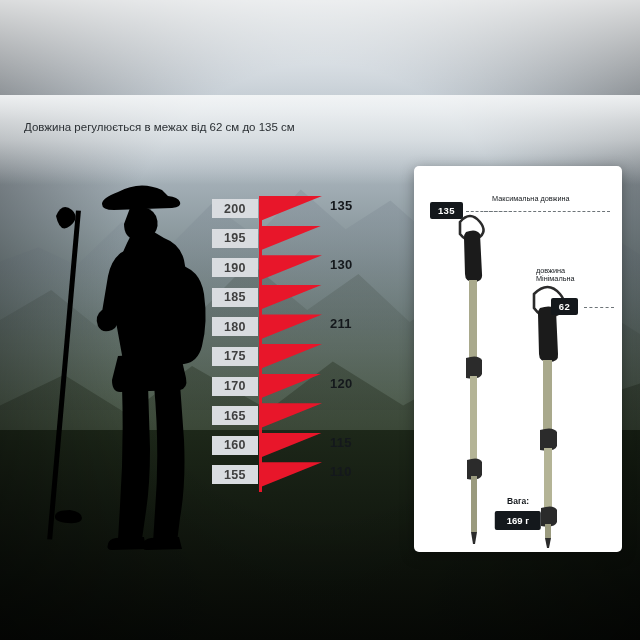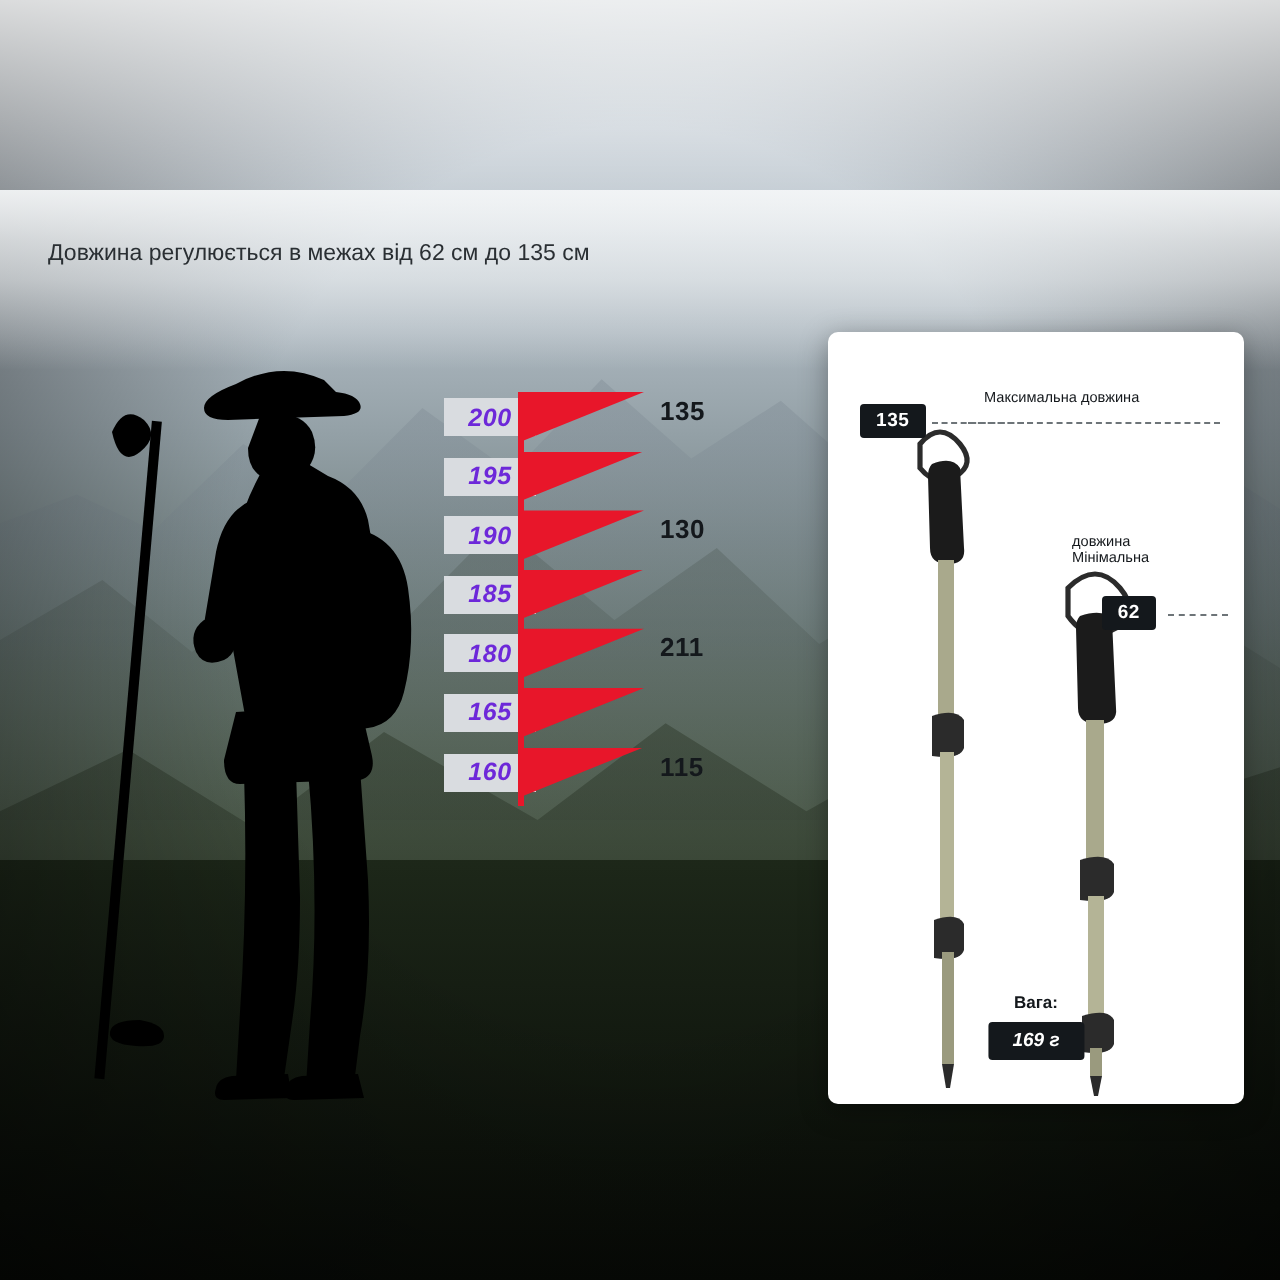--- a/index.html
+++ b/index.html
@@ -128,32 +128,31 @@
     top: 196px;
     z-index: 30;
     width: 190px;
   }
   .scale-row {
     position: relative;
     height: 29.6px;
   }
   .hbox {
     position: absolute;
-    left: 10px; top: 3px;
+    left: 0; top: 3px;
     width: 46px;
     height: 19px;
     background: #d9dce0;
-    color: #6d28d9;
+    color: #404040;
     font-size: 12.5px;
     font-weight: bold;
     display: flex;
     align-items: center;
     justify-content: center;
     letter-spacing: 0.3px;
-    font-style: italic;
   }
   .flag {
     position: absolute;
     left: 48px;
     top: 0px;
     width: 62px;
     height: 25px;
     background: #e8162a;
     clip-path: polygon(0 0, 100% 0, 0 100%);
   }
@@ -223,21 +222,20 @@
     position: absolute;
     left: 50%;
     transform: translateX(-50%);
     bottom: 22px;
     background: #14181c;
     color: #fff;
     font-size: 9.5px;
     font-weight: bold;
     padding: 4px 12px;
     border-radius: 2px;
-    font-style: italic;
   }
 </style>
 </head>
 <body>
 
 <div class="canvas">
 
   <div class="photo">
     <div class="ridge r1"></div>
     <div class="ridge r2"></div>
@@ -310,30 +308,48 @@
       <div class="flag"></div>
       <div class="plabel"></div>
     </div>
     <div class="scale-row">
       <div class="hbox">180</div>
       <div class="flagpole"></div>
       <div class="flag"></div>
       <div class="plabel">211</div>
     </div>
     <div class="scale-row">
+      <div class="hbox">175</div>
+      <div class="flagpole"></div>
+      <div class="flag"></div>
+      <div class="plabel"></div>
+    </div>
+    <div class="scale-row">
+      <div class="hbox">170</div>
+      <div class="flagpole"></div>
+      <div class="flag"></div>
+      <div class="plabel">120</div>
+    </div>
+    <div class="scale-row">
       <div class="hbox">165</div>
       <div class="flagpole"></div>
       <div class="flag"></div>
       <div class="plabel"></div>
     </div>
     <div class="scale-row">
       <div class="hbox">160</div>
       <div class="flagpole"></div>
       <div class="flag"></div>
       <div class="plabel">115</div>
+    </div>
+    <div class="scale-row">
+      <div class="hbox">155</div>
+      <div class="flagpole"></div>
+      <div class="flag"></div>
+      <div class="plabel">110</div>
     </div>
   </div>
 
   <div class="card">
     <div class="card-inner">
 
       <svg width="208" height="386" viewBox="0 0 208 386" xmlns="http://www.w3.org/2000/svg">
 
         <g>
 

